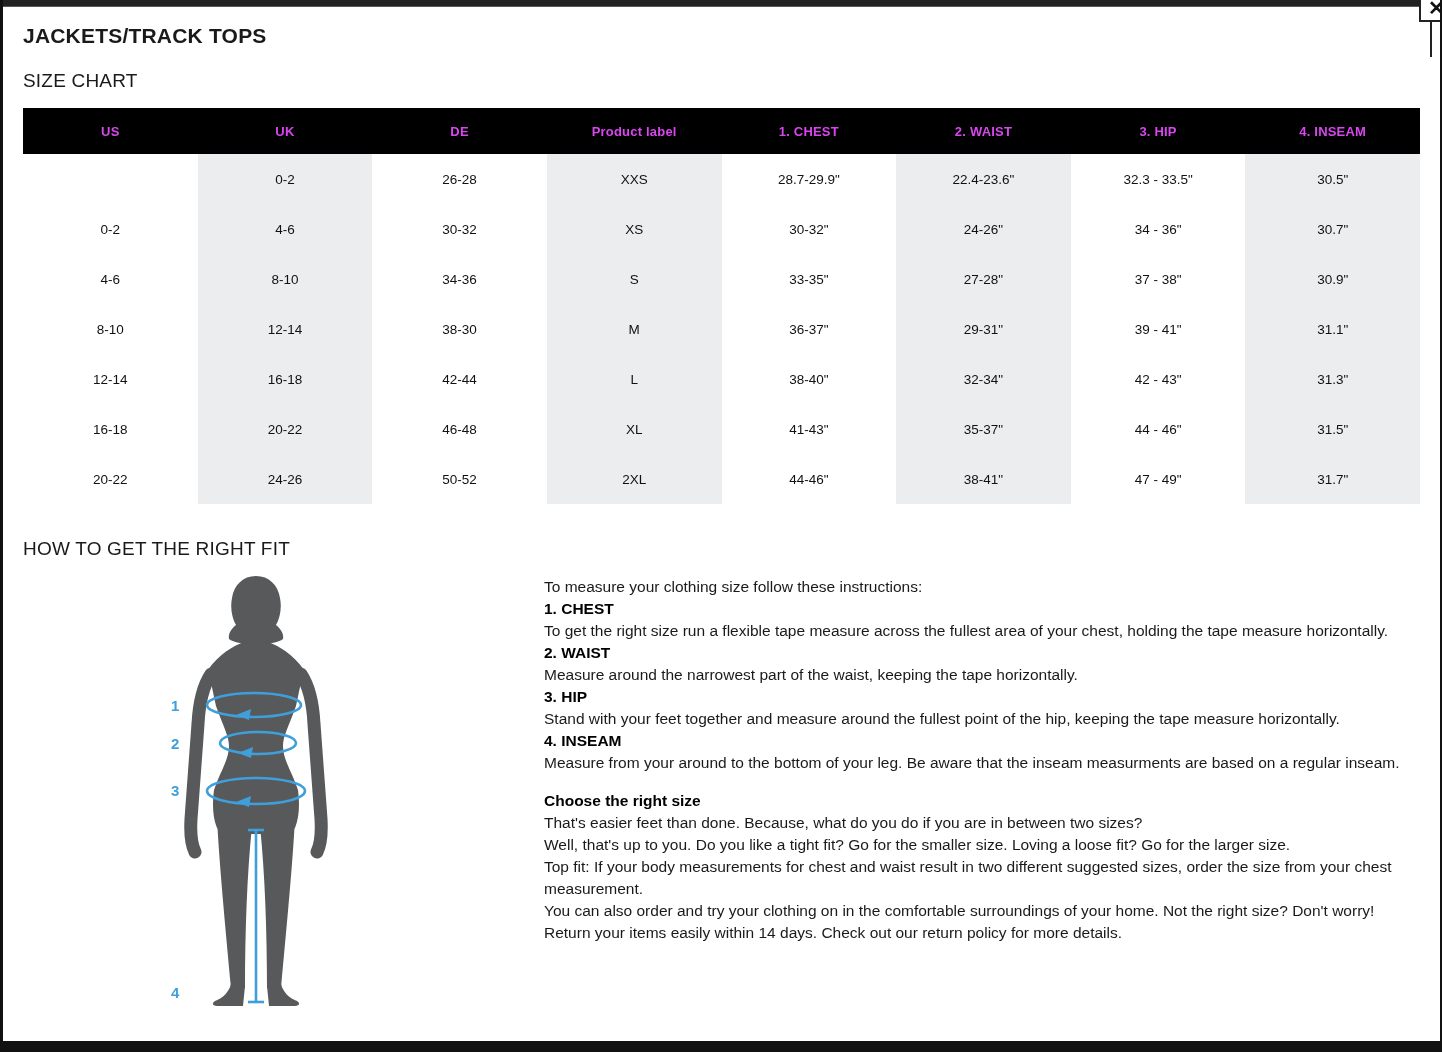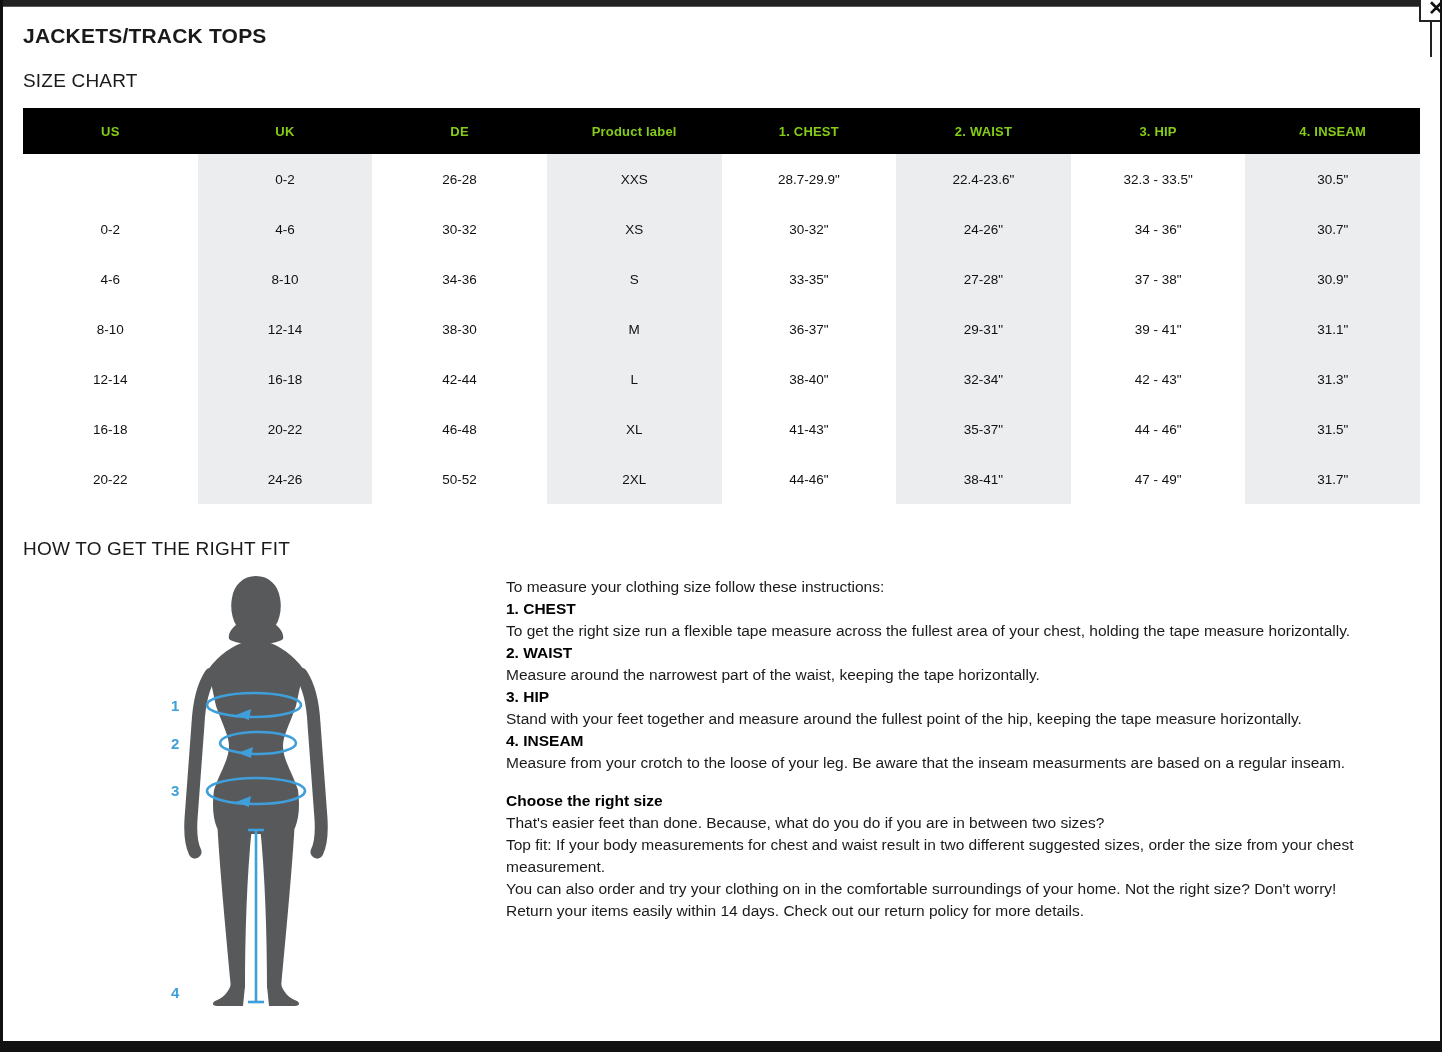--- a/index.html
+++ b/index.html
@@ -24,30 +24,30 @@
 
   .content{ padding:0 20px; }
   h1.page-title{ font-size:21px; font-weight:800; letter-spacing:.2px;
     padding-top:24px; }
   h2.section-heading{ font-size:19px; font-weight:400; letter-spacing:.2px; }
   h2#size-chart-heading{ margin-top:22px; margin-bottom:16px; }
   h2#fit-heading{ margin-top:34px; }
 
   table.size-table{ width:100%; border-collapse:collapse; table-layout:fixed; }
   table.size-table th{
-    background:#000; color:#84cc16; font-size:13px; font-weight:bold;
+    background:#000; color:#d946ef; font-size:13px; font-weight:bold;
     height:46px; text-align:center; letter-spacing:.2px; }
   table.size-table td{
     height:50px; text-align:center; font-size:13.5px; color:#111; }
   table.size-table td.striped{ background:#ebedee; }
 
   .fit-row{ display:flex; margin-top:14px; }
   .figure-wrap{ width:483px; padding-left:118px; flex:none; }
   .text-col{ width:907px; padding-top:2px; font-size:15.5px; line-height:22px;
-    color:#1a1a1a; }
+    color:#1a1a1a;margin-left:38px; }
   .m-label{ font-weight:bold; color:#000; }
   .choose-heading{ font-weight:bold; color:#000; margin-top:16px; }
 </style>
 </head>
 <body>
 
 <div class="screen">
   <div class="top-bar"></div>
 
   <div class="close-btn">
@@ -195,25 +195,26 @@
       <div class="text-col">
         <div>To measure your clothing size follow these instructions:</div>
         <div id="measure-list">
             <div class="m-label">1. CHEST</div>
             <div class="m-text">To get the right size run a flexible tape measure across the fullest area of your chest, holding the tape measure horizontally.</div>
             <div class="m-label">2. WAIST</div>
             <div class="m-text">Measure around the narrowest part of the waist, keeping the tape horizontally.</div>
             <div class="m-label">3. HIP</div>
             <div class="m-text">Stand with your feet together and measure around the fullest point of the hip, keeping the tape measure horizontally.</div>
             <div class="m-label">4. INSEAM</div>
-            <div class="m-text">Measure from your crotch to the loose of your leg. Be aware that the inseam measurments are based on a regular inseam.</div>
+            <div class="m-text">Measure from your around to the bottom of your leg. Be aware that the inseam measurments are based on a regular inseam.</div>
           </div>
         <div class="choose-heading">Choose the right size</div>
         <div id="choose-lines">
             <div>That's easier feet than done. Because, what do you do if you are in between two sizes?</div>
+            <div>Well, that's up to you. Do you like a tight fit? Go for the smaller size. Loving a loose fit? Go for the larger size.</div>
             <div>Top fit: If your body measurements for chest and waist result in two different suggested sizes, order the size from your chest measurement.</div>
             <div>You can also order and try your clothing on in the comfortable surroundings of your home. Not the right size? Don't worry!</div>
             <div>Return your items easily within 14 days. Check out our return policy for more details.</div>
           </div>
       </div>
     </div>
 
   </div>
 
   <div class="bottom-bar"></div>

